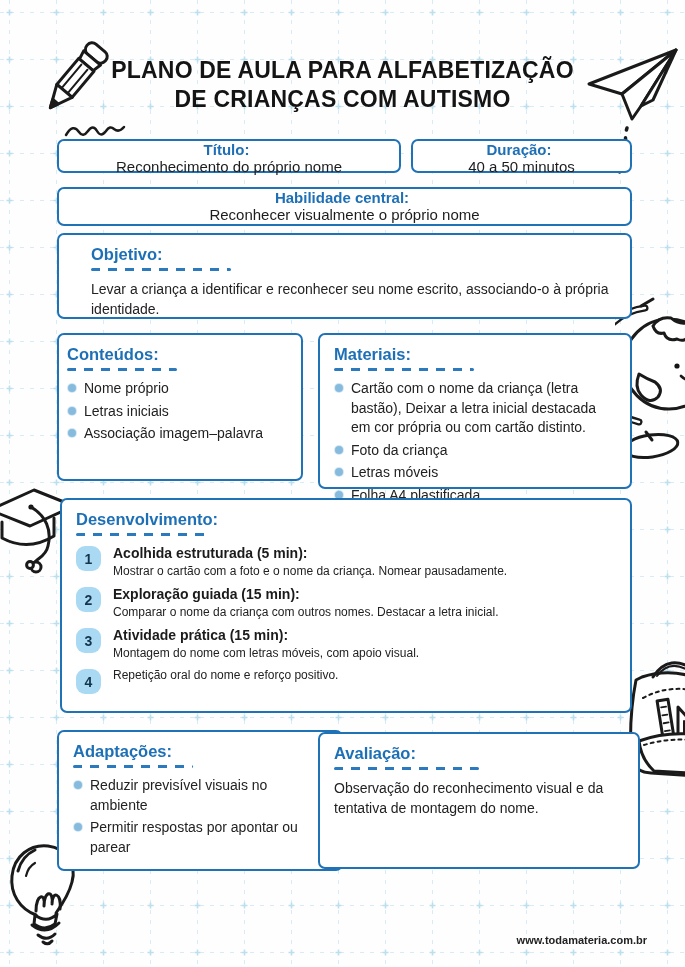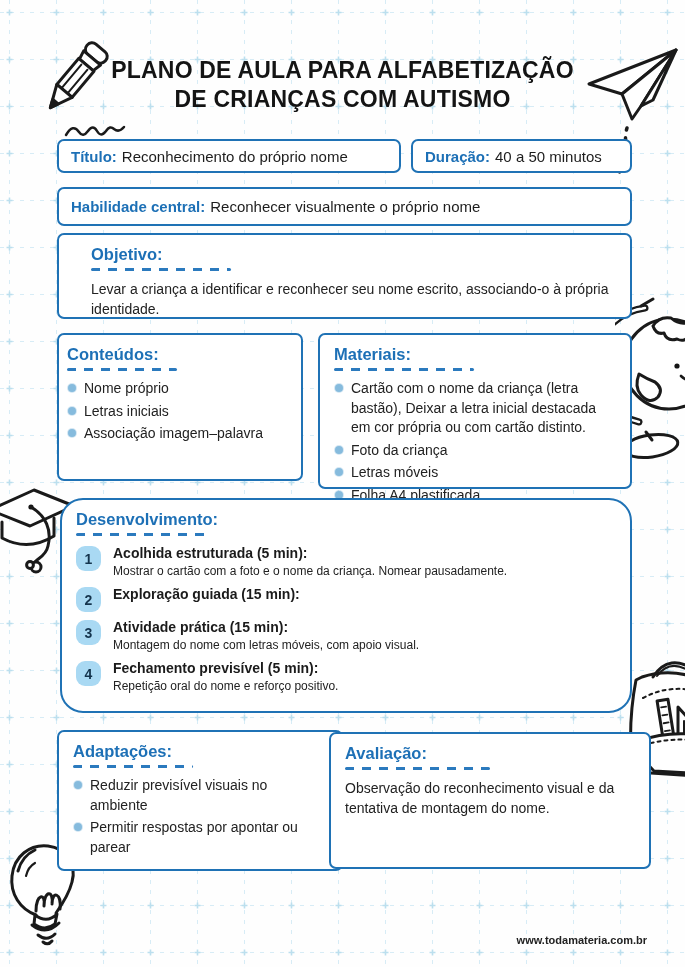--- a/index.html
+++ b/index.html
@@ -10,35 +10,35 @@
   .gridline { stroke:#d7ecf6; stroke-width:1; stroke-dasharray:4 6; fill:none; }
   .gridcross { stroke:#bcdfee; stroke-width:1.6; fill:none; }
 
   .doodle { position:absolute; z-index:1; }
   .doodle svg { display:block; }
 
   .title { position:absolute; z-index:2; left:80px; right:80px; top:56px; text-align:center;
            font-weight:bold; font-size:23px; line-height:1.25; color:#141414; letter-spacing:.2px; }
 
   .box { position:absolute; z-index:2; background:#fff; border:2.5px solid #1f72b5; border-radius:7px; }
-  .fieldbox { display:flex; align-items:center; padding:0 12px; font-size:15px; white-space:nowrap; }
+  .fieldbox { display:flex; align-items:center; padding:0 12px; font-size:15px; white-space:nowrap;flex-direction:column; }
   .lbl { color:#1d70b6; font-weight:bold; margin-right:5px; }
   .val { color:#1d1d1d; }
 
   .titulo-box     { left:57px;  top:139px; width:344px; height:34px; }
   .duracao-box    { left:411px; top:139px; width:221px; height:34px; }
   .habilidade-box { left:57px;  top:187px; width:575px; height:39px; }
 
   .sec { padding:10px 14px; }
   .objetivo-box        { left:57px;  top:233px; width:575px; height:86px;padding-left:32px;  }
   .conteudos-box       { left:57px;  top:333px; width:246px; height:148px;padding-left:8px; }
   .materiais-box       { left:318px; top:333px; width:314px; height:156px; }
-  .desenvolvimento-box { left:60px;  top:498px; width:572px; height:215px;border-radius:23px; }
+  .desenvolvimento-box { left:60px;  top:498px; width:572px; height:215px; }
   .adaptacoes-box      { left:57px;  top:730px; width:286px; height:141px; }
-  .avaliacao-box       { left:329px; top:732px; width:322px; height:137px; }
+  .avaliacao-box       { left:318px; top:732px; width:322px; height:137px; }
 
   .h { color:#1d70b6; font-size:16.5px; font-weight:bold; }
   .dash { height:3px; margin:4px 0 8px 0; border-radius:2px;
           background:repeating-linear-gradient(90deg,#2b7abe 0 9px, transparent 9px 17px); }
   .w110{width:110px}.w120{width:120px}.w130{width:130px}.w140{width:140px}.w145{width:145px}
   .body { font-size:14px; line-height:1.45; color:#222; }
 
   ul.list { list-style:none; margin-top:2px; }
   ul.list li { position:relative; padding-left:17px; font-size:14px; line-height:1.4;
                color:#222; margin-bottom:3px; }
@@ -214,33 +214,33 @@
       <span class="badge">1</span>
       <div>
           <div class="stitle">Acolhida estruturada (5 min):</div>
            <div class="sdesc">Mostrar o cartão com a foto e o nome da criança. Nomear pausadamente.</div>
         </div>
     </div>
     <div class="step">
       <span class="badge">2</span>
       <div>
           <div class="stitle">Exploração guiada (15 min):</div>
+           <div class="sdesc">Comparar o nome da criança com outros nomes. Destacar a letra inicial.</div>
         </div>
     </div>
     <div class="step">
       <span class="badge">3</span>
       <div>
           <div class="stitle">Atividade prática (15 min):</div>
            <div class="sdesc">Montagem do nome com letras móveis, com apoio visual.</div>
         </div>
     </div>
     <div class="step">
       <span class="badge">4</span>
       <div>
-          <div class="stitle">Fechamento previsível (5 min):</div>
            <div class="sdesc">Repetição oral do nome e reforço positivo.</div>
         </div>
     </div>
   </section>
 
   <section class="box sec adaptacoes-box">
     <h2 class="h">Adaptações:</h2>
     <div class="dash w120"></div>
     <ul class="list spaced">
       <li><span class="dot"></span><span>Reduzir previsível visuais no ambiente</span></li>

